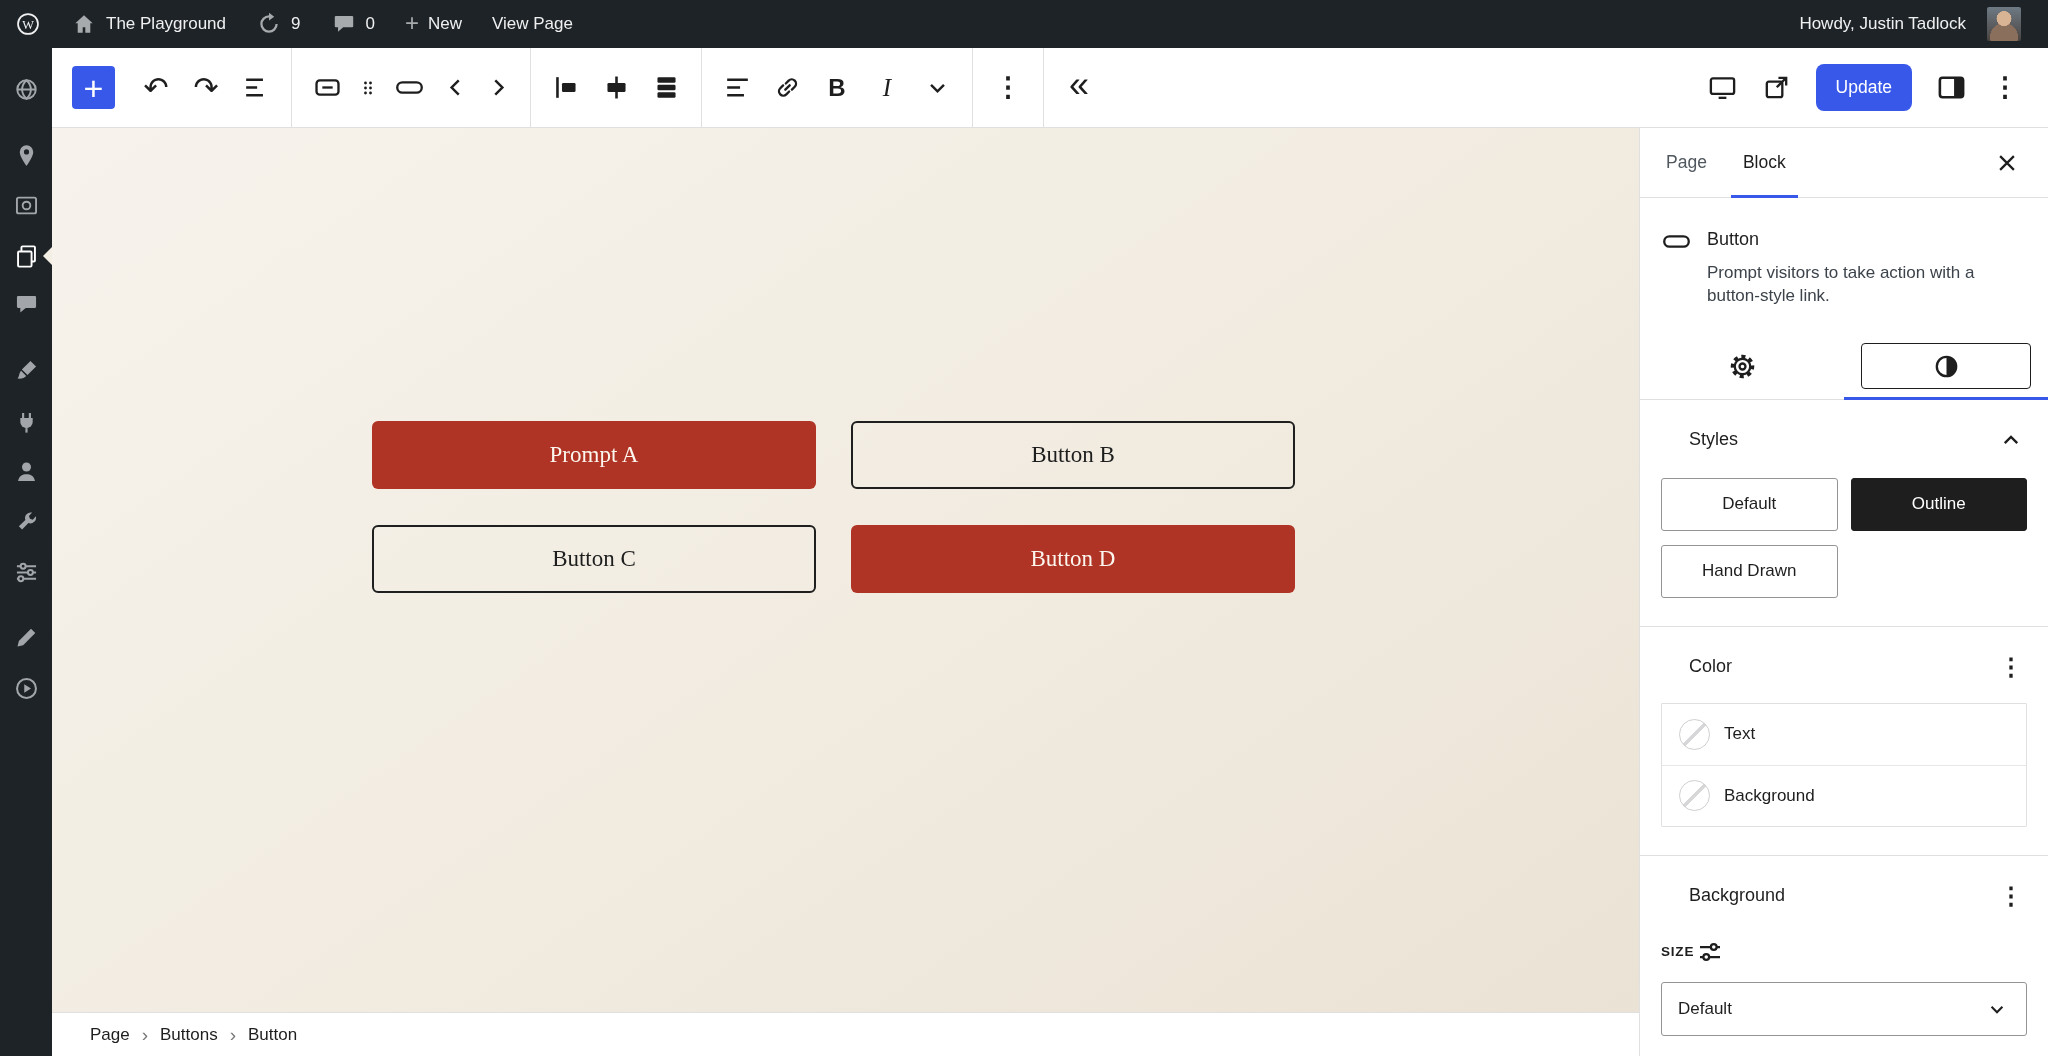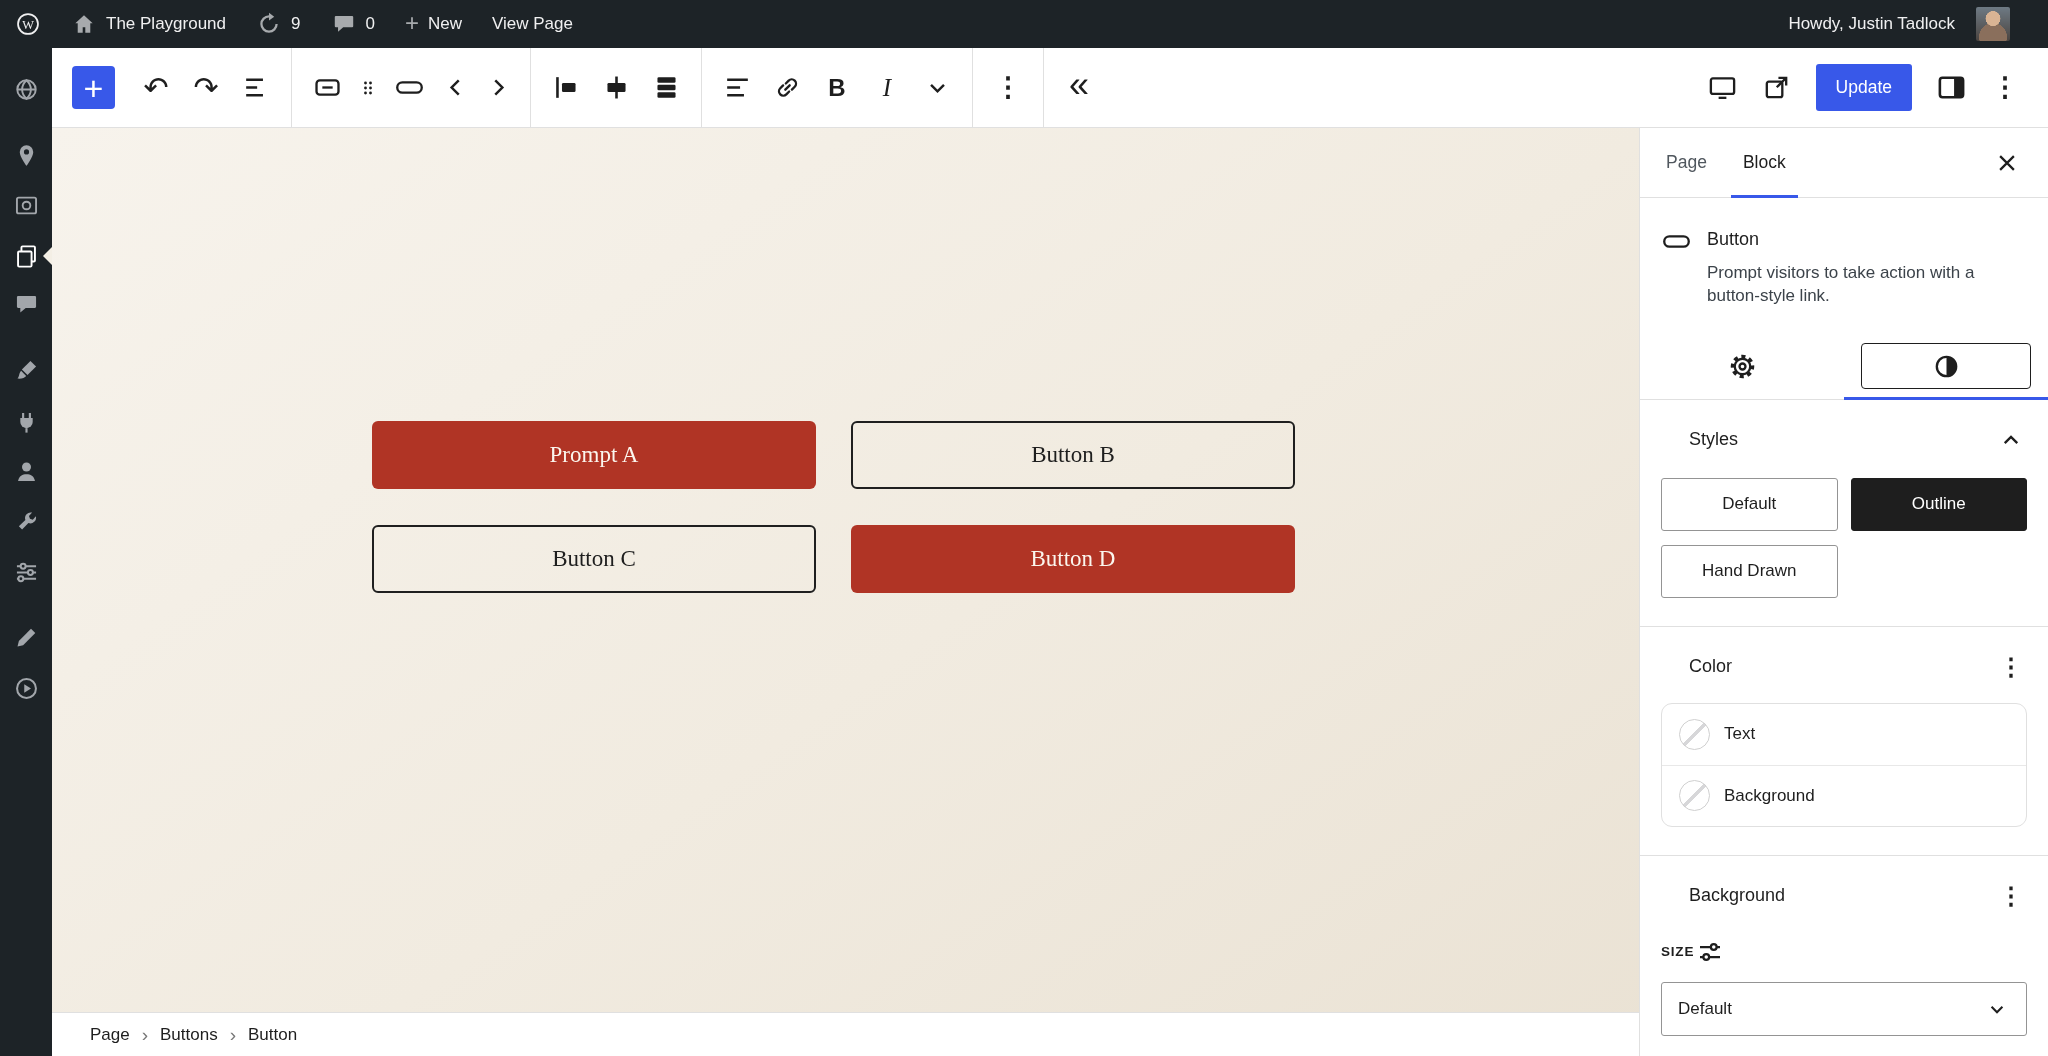--- a/index.html
+++ b/index.html
@@ -16,21 +16,21 @@
     background:#1d2327; color:#f0f0f1; display:flex; align-items:center;
     font-size:17px; z-index:30;
   }
   .ab-item {
     display:flex; align-items:center; gap:9px; padding:0 15px; height:48px;
     cursor:pointer; white-space:nowrap;
   }
   .ab-item .cnt { color:#f0f0f1; }
   .ab-icon { width:26px; height:26px; color:#a7aaad; }
   .ab-plus { font-size:24px; color:#a7aaad; line-height:1; margin-top:-2px; }
-  .ab-right { margin-left:auto; display:flex; align-items:center; height:48px; padding-right:23px; }
+  .ab-right { margin-left:auto; display:flex; align-items:center; height:48px; padding-right:12px; }
   .avatar {
     width:34px; height:34px; margin-left:12px; border-radius:2px;
     background:
       radial-gradient(circle at 50% 34%, #d9b494 0 26%, transparent 27%),
       radial-gradient(circle at 50% 88%, #8a6f5c 0 40%, transparent 41%),
       linear-gradient(180deg,#6e7a84 0%, #4a4440 100%);
   }
 
   
   .admin-rail {
@@ -71,21 +71,21 @@
   }
   .glyph { line-height:1; }
   .g-undo,.g-redo { font-size:30px; }
   .g-bold { font-size:24px; font-weight:700; }
   .g-italic { font-size:25px; font-style:italic; font-weight:500; font-family:"Liberation Serif",serif; }
   .g-kebab { font-size:27px; font-weight:700; letter-spacing:0; }
   .g-collapse { font-size:36px; margin-top:-6px; }
   .toolbar-right { padding-right:18px; gap:4px; }
   .update-btn {
     height:47px; padding:0 20px; margin:0 10px;
-    background:#3858e9; color:#fff; border:none; border-radius:3px;
+    background:#3858e9; color:#fff; border:none; border-radius:8px;
     font-size:17.5px; font-family:inherit; cursor:pointer;
   }
 
   
   .canvas {
     position:absolute; top:128px; left:52px; width:1587px; bottom:0;
     background:linear-gradient(145deg, #f7f3ec 0%, #f1ebe0 55%, #eae2d4 100%);
   }
   .buttons-grid {
     position:absolute; left:320px; top:293px;
@@ -155,21 +155,21 @@
   .sec-btn svg { width:30px; height:30px; }
 
   .variant-grid { display:grid; grid-template-columns:1fr 1fr; gap:14px 13px; margin-top:22px; }
   .variant-btn {
     height:53px; border:1px solid #949494; border-radius:3px; background:#fff;
     font-size:17px; font-family:inherit; color:#1e1e1e; cursor:pointer;
     display:flex; align-items:center; justify-content:center;
   }
   .variant-btn.active { background:#1e1e1e; border-color:#1e1e1e; color:#fff; }
 
-  .color-list { margin-top:20px; border:1px solid #e0e0e0; border-radius:11px; }
+  .color-list { margin-top:20px; border:1px solid #e0e0e0; border-radius:1px; }
   .color-row {
     height:61px; display:flex; align-items:center; gap:14px; padding:0 17px; cursor:pointer;
   }
   .color-row + .color-row { border-top:1px solid #e8e8e8; }
   .swatch {
     width:31px; height:31px; border-radius:50%; border:1px solid #d0d0d0; flex:none;
     background:linear-gradient(135deg, #fff 45%, #d7d7d9 45%, #d7d7d9 55%, #fff 55%);
   }
   .color-label { font-size:17px; }
 

